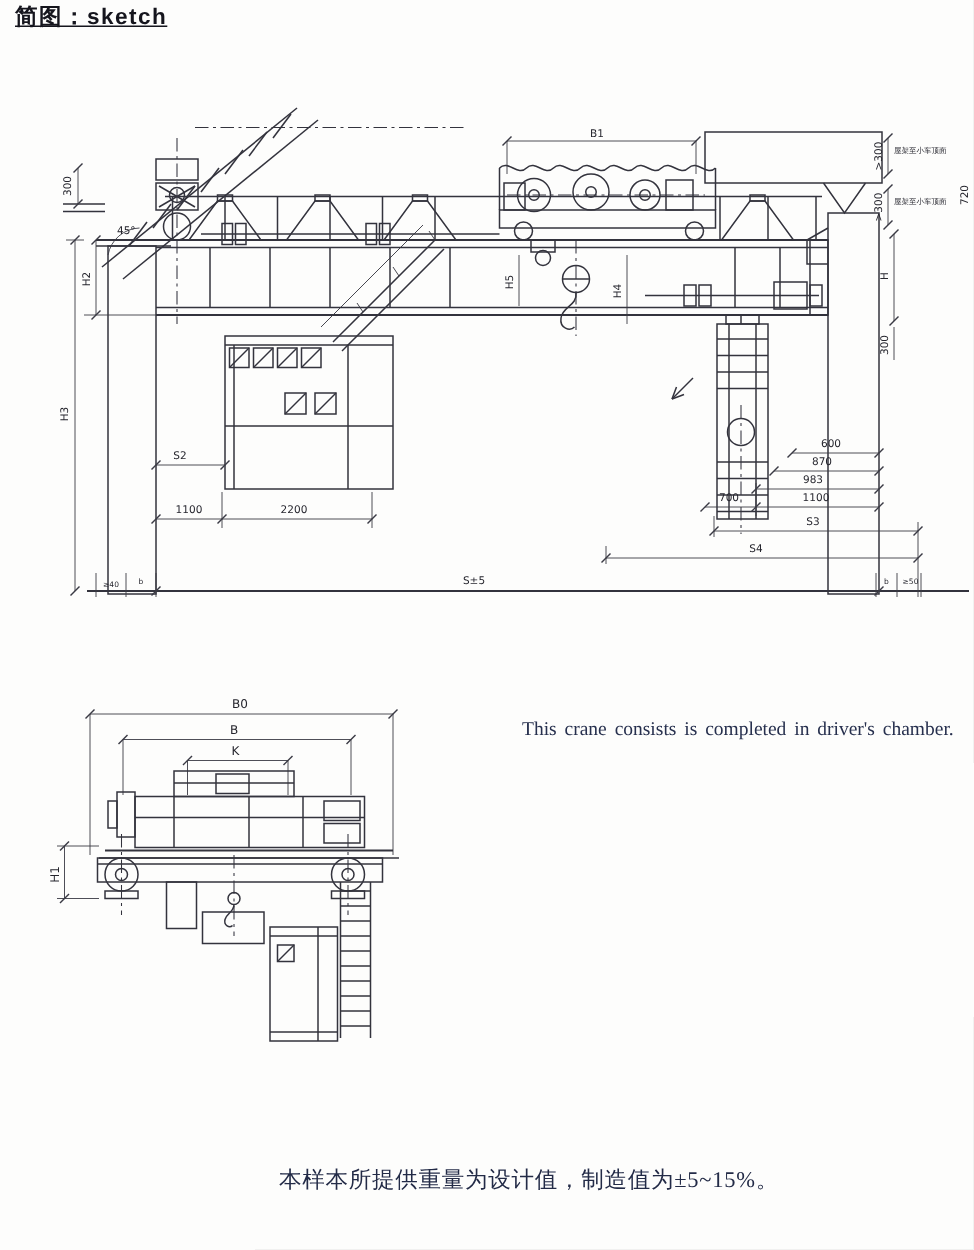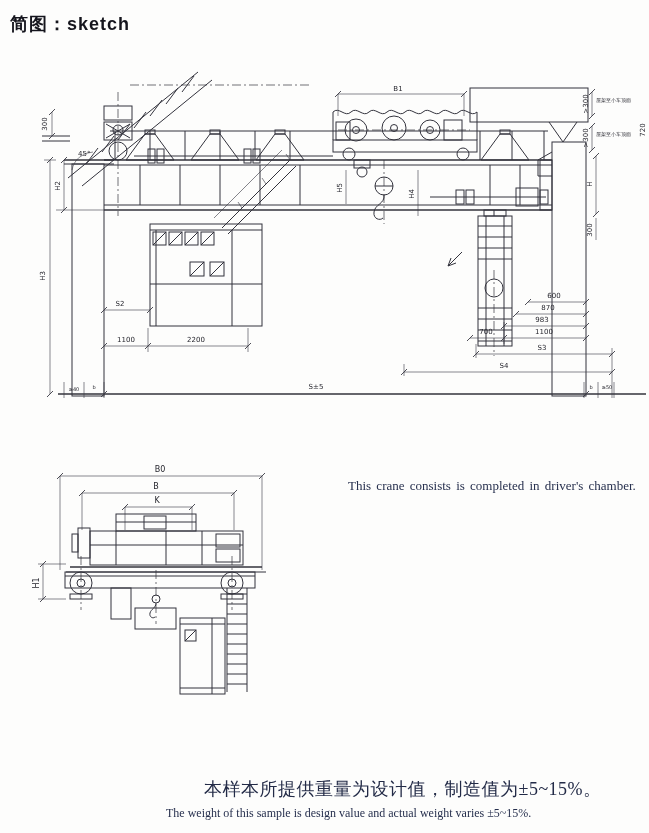--- a/index.html
+++ b/index.html
@@ -1,39 +1,39 @@
 <!DOCTYPE html>
 <html><head>
 <meta charset="utf-8">
 <style>
   html,body{margin:0;padding:0;background:#e8e8e8;}
   .page{position:relative;width:649px;height:833px;background:#fdfdfc;overflow:hidden;
         font-family:"Liberation Sans",sans-serif;color:#1c1c24;}
-  .title{position:absolute;left:10px;top:12px;font-size:18px;font-weight:bold;color:#15151d;
-         letter-spacing:1px;}
+  .title{position:absolute;left:10px;top:2px;font-size:15px;font-weight:bold;color:#15151d;
+         letter-spacing:1px;text-decoration:underline;}
   svg{position:absolute;}
   .ln line,.ln path,.ln rect,.ln circle,.ln polygon{stroke:#33333d;stroke-width:1;fill:none;}
   .hv{stroke-width:1.4 !important;}
   .thin{stroke-width:.6 !important;}
   .cl{stroke-dasharray:9 3 2 3;stroke-width:.7 !important;}
   .dm line,.dm path{stroke:#3a3a44;stroke-width:.6;fill:none;}
   .tk{stroke-width:.9 !important;}
   text.dim{font:7px "DejaVu Sans",sans-serif;fill:#26262e;stroke:none;}
   text.dims{font:5px "DejaVu Sans",sans-serif;fill:#26262e;stroke:none;}
   text.dimb{font:8px "DejaVu Sans",sans-serif;fill:#26262e;stroke:none;}
   .desc{position:absolute;left:322px;top:474px;width:320px;text-align:justify;}
   .desc p{margin:0;text-indent:2em;}
   .desc p.zh{font-family:"Liberation Serif",serif;font-size:13px;line-height:1.72;
              color:#232b47;letter-spacing:.4px;}
   .desc p.en{font-family:"Liberation Serif",serif;font-size:13px;line-height:1.78;
              color:#27304e;word-spacing:2px;}
   .desc p.gap{margin-top:10px;}
   .footer{position:absolute;left:166px;top:777px;width:440px;}
-  .footer .zh{font-family:"Liberation Serif",serif;font-size:18px;color:#232b47;
-              margin-left:38px;letter-spacing:.5px;}
+  .footer .zh{font-family:"Liberation Serif",serif;font-size:15px;color:#232b47;
+              margin-left:20px;letter-spacing:.5px;}
   .footer .en{font-family:"Liberation Serif",serif;font-size:12px;color:#27304e;margin-top:5px;}
 </style>
 </head>
 <body>
 
 <div class="page">
 
   <div class="title">简图：sketch</div>
 
   <svg style="left:0;top:64px;" width="649" height="372" viewBox="0 0 649 372">
@@ -418,16 +418,15 @@
         <line x1="201" y1="232" x2="221" y2="232"></line>
     </g>
   </svg>
 
   <div class="desc">
     <p class="en">This crane consists is completed in driver's chamber.</p>
   </div>
 
   <div class="footer">
     <div class="zh">本样本所提供重量为设计值，制造值为±5~15%。</div>
-    <div class="en">The weight of this sample is design value and actual weight varies ±5~15%.</div>
   </div>
 
 </div>
 
 </body></html>

